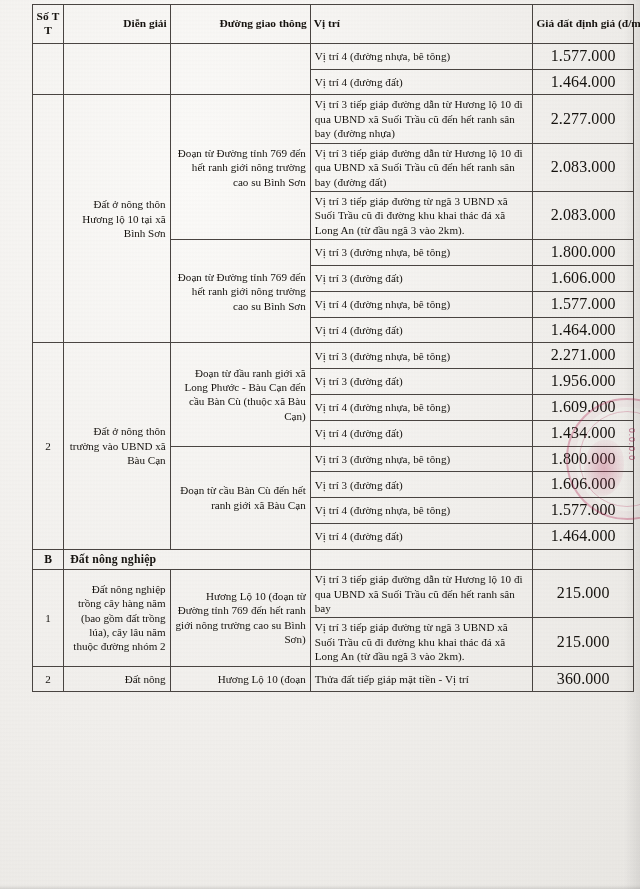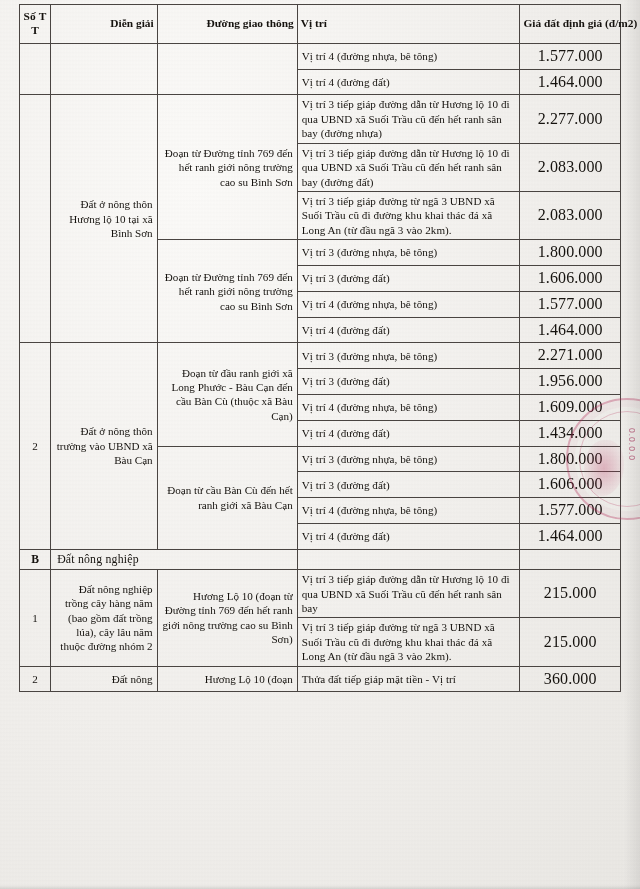--- a/index.html
+++ b/index.html
@@ -18,21 +18,21 @@
   #grain{
     position:absolute;inset:0;
     opacity:.30;
     background-image:
       repeating-linear-gradient(0deg, rgba(0,0,0,.035) 0px, rgba(0,0,0,0) 2px, rgba(0,0,0,.02) 4px),
       repeating-linear-gradient(90deg, rgba(0,0,0,.025) 0px, rgba(0,0,0,0) 3px);
     pointer-events:none;
   }
   table{
     position:absolute;
-    left:19px;top:4px;
+    left:32px;top:4px;
     width:602px;
     border-collapse:collapse;
     table-layout:fixed;
     color:#16130f;
   }
   td,th{
     border:1px solid #4a4542;
     padding:2px 4px;
     vertical-align:middle;
     font-size:11.1px;
@@ -48,21 +48,21 @@
 
   thead th{
     font-weight:bold;
     text-align:center;
     font-size:11.4px;
     line-height:1.22;
     padding:5px 3px;
   }
   .hdr-stt{letter-spacing:.2px;}
   .sect-label{font-weight:bold;text-align:center;font-size:11.6px;}
-  .sect-title{font-weight:normal;text-align:left;font-size:11.8px;padding-left:6px;letter-spacing:.2px;}
+  .sect-title{font-weight:bold;text-align:left;font-size:11.8px;padding-left:6px;letter-spacing:.2px;}
   .price{font-size:16px;letter-spacing:.1px;}
   .vt{letter-spacing:.05px;}
   .empty{}
 
   
   #seal{
     position:absolute;
     left:566px;top:398px;
     width:118px;height:118px;
     border-radius:50%;

